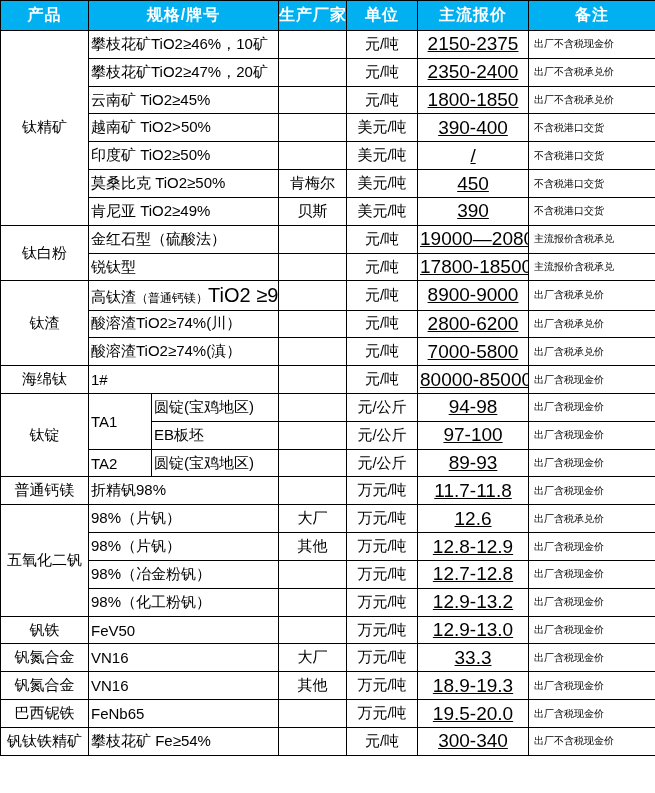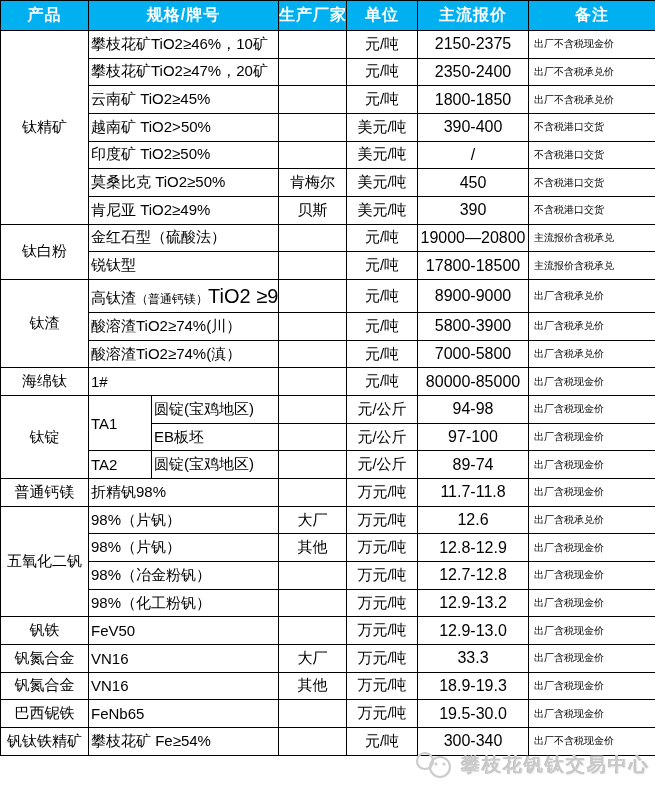--- a/index.html
+++ b/index.html
@@ -38,21 +38,21 @@
     font-size: 15px;
     color: var(--body-text, #000);
     padding: 0 2px;
     text-align: center;
   }
   .price-table td.left {
     text-align: left;
     padding-right: 1px;
   }
   .price-table td.note { font-size: 10px; letter-spacing: 0; padding-left: 5px; }
-  .price-table td.price { font-size: 16px; }
+  .price-table td.price { font-size: 19px; text-decoration: underline; }
   .watermark {
     position: absolute;
     top: 749px;
     right: 5px;
     height: 32px;
     display: flex;
     align-items: center;
     gap: 7px;
     color: var(--wm-color, #c9c9c9);
     font-size: 19px;
@@ -158,21 +158,21 @@
           <td class="left" colspan="2"><span>高钛渣</span><span style="font-size: 12px; font-family: Liberation Mono, monospace;">（普通钙镁）</span><span style="font-size: 20px;">TiO2 ≥90%</span></td>
           <td></td>
           <td>元/吨</td>
           <td class="price">8900-9000</td>
           <td class="left note">出厂含税承兑价</td>
         </tr>
         <tr>
           <td class="left" colspan="2">酸溶渣TiO2≥74%(川）</td>
           <td></td>
           <td>元/吨</td>
-          <td class="price">5800-3900</td>
+          <td class="price">2800-6200</td>
           <td class="left note">出厂含税承兑价</td>
         </tr>
         <tr>
           <td class="left" colspan="2">酸溶渣TiO2≥74%(滇）</td>
           <td></td>
           <td>元/吨</td>
           <td class="price">7000-5800</td>
           <td class="left note">出厂含税承兑价</td>
         </tr>
         <tr>
@@ -197,21 +197,21 @@
           <td></td>
           <td>元/公斤</td>
           <td class="price">97-100</td>
           <td class="left note">出厂含税现金价</td>
         </tr>
         <tr>
           <td class="left">TA2</td>
           <td class="left">圆锭(宝鸡地区)</td>
           <td></td>
           <td>元/公斤</td>
-          <td class="price">89-74</td>
+          <td class="price">89-93</td>
           <td class="left note">出厂含税现金价</td>
         </tr>
         <tr>
           <td>普通钙镁</td>
           <td class="left" colspan="2">折精钒98%</td>
           <td></td>
           <td>万元/吨</td>
           <td class="price">11.7-11.8</td>
           <td class="left note">出厂含税现金价</td>
         </tr>
@@ -266,38 +266,27 @@
           <td>其他</td>
           <td>万元/吨</td>
           <td class="price">18.9-19.3</td>
           <td class="left note">出厂含税现金价</td>
         </tr>
         <tr>
           <td>巴西铌铁</td>
           <td class="left" colspan="2">FeNb65</td>
           <td></td>
           <td>万元/吨</td>
-          <td class="price">19.5-30.0</td>
+          <td class="price">19.5-20.0</td>
           <td class="left note">出厂含税现金价</td>
         </tr>
         <tr>
           <td>钒钛铁精矿</td>
           <td class="left" colspan="2">攀枝花矿 Fe≥54%</td>
           <td></td>
           <td>元/吨</td>
           <td class="price">300-340</td>
           <td class="left note">出厂不含税现金价</td>
         </tr>
       </tbody>
   </table>
 
-  <div class="watermark">
-    <span class="wm-logo">
-      <svg width="40" height="28" viewBox="0 0 40 28">
-        <circle cx="11" cy="10" r="8" fill="none" stroke="#cccccc" stroke-width="2.2"></circle>
-        <circle cx="26" cy="16" r="10" fill="none" stroke="#cccccc" stroke-width="2.2"></circle>
-        <circle cx="22" cy="13" r="1.6" fill="#cccccc"></circle>
-        <circle cx="30" cy="13" r="1.6" fill="#cccccc"></circle>
-      </svg>
-    </span>
-    <span class="wm-text">攀枝花钒钛交易中心</span>
-  </div>
 </div>
 
 </body></html>

